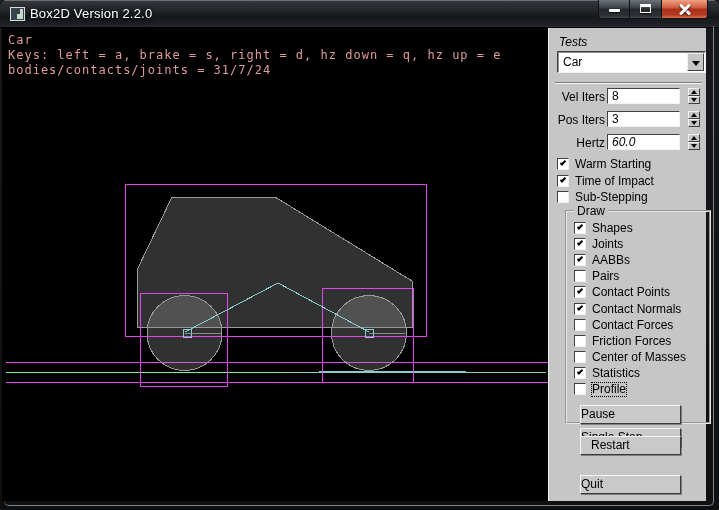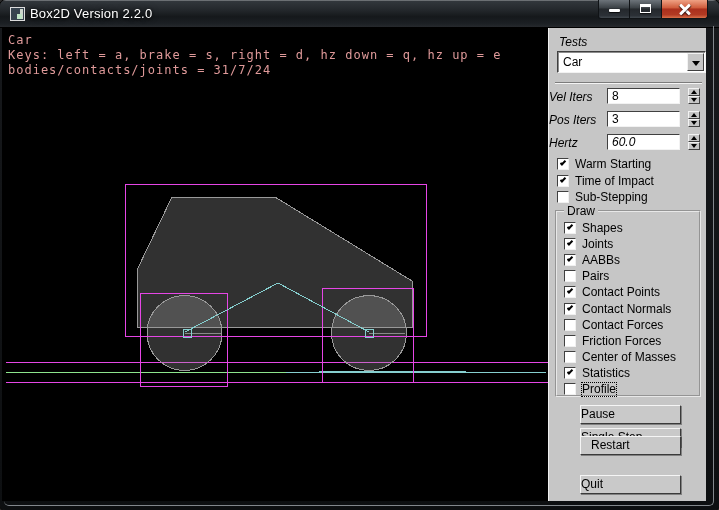--- a/index.html
+++ b/index.html
@@ -57,42 +57,42 @@
   .combo{position:absolute;left:8px;top:23px;width:149px;height:22px;background:#fff;
     border:1px solid;border-color:#404040 #f2f2f2 #f2f2f2 #404040;box-shadow:inset 1px 1px 0 #8c8c8c;}
   .combo-value{position:absolute;left:5px;top:3px;font-size:12px;}
   .combo-btn{position:absolute;right:1px;top:1px;bottom:1px;width:17px;background:#c6c6c6;
     border:1px solid;border-color:#f2f2f2 #404040 #404040 #f2f2f2;}
   .arr-down{position:absolute;left:4px;top:7px;width:0;height:0;
     border-left:4px solid transparent;border-right:4px solid transparent;border-top:5px solid #000;}
   .separator{position:absolute;left:6px;top:54px;width:147px;height:0;
     border-top:1px solid #7c7c7c;border-bottom:1px solid #f4f4f4;}
 
-  .step-label{position:absolute;left:0;width:56px;font-style:italic;}
+  .step-label{position:absolute;left:0;width:56px;text-align:right;}
   .field{position:absolute;left:58px;width:73px;height:16px;background:#fff;
     border:1px solid;border-color:#404040 #f2f2f2 #f2f2f2 #404040;
     font-size:12px;line-height:14px;padding-left:4px;}
   .spinner{position:absolute;left:139px;width:12px;height:16px;}
   .spin-btn{position:absolute;left:0;width:12px;height:8px;background:#c6c6c6;
     border:1px solid;border-color:#f2f2f2 #404040 #404040 #f2f2f2;}
   .spin-btn.up{top:0;} .spin-btn.dn{top:8px;}
   .spin-btn .t-up{position:absolute;left:2px;top:1px;width:0;height:0;
     border-left:3px solid transparent;border-right:3px solid transparent;border-bottom:4px solid #000;}
   .spin-btn .t-dn{position:absolute;left:2px;top:1px;width:0;height:0;
     border-left:3px solid transparent;border-right:3px solid transparent;border-top:4px solid #000;}
 
   .chk-row{position:absolute;height:14px;left:8px;}
   .chk-box{position:absolute;left:0;top:0;width:12px;height:12px;background:#fff;
     border:1px solid;border-color:#404040 #f0f0f0 #f0f0f0 #404040;}
   .chk-mark{position:absolute;left:2px;top:2px;width:6px;height:3px;
     border-left:2px solid #000;border-bottom:2px solid #000;transform:rotate(-45deg);}
   .chk-label{position:absolute;left:18px;top:0;line-height:13px;white-space:nowrap;}
   .chk-row.focused .chk-label{outline:1px dotted #000;}
 
-  .group{position:absolute;left:6px;top:182px;width:146px;height:187px;
+  .group{position:absolute;left:16px;top:182px;width:146px;height:214px;
     border:2px groove #e8e8e8;padding-left:42px;}
   .group-label{position:absolute;left:7px;top:-8px;background:#c6c6c6;padding:0 3px;}
 
   .pbtn{position:absolute;left:31px;width:101px;height:19px;background:#c9c9c9;
     border:1px solid;border-color:#f5f5f5 #3a3a3a #3a3a3a #f5f5f5;
     box-shadow:1px 1px 0 rgba(0,0,0,.35);
     font-size:12px;text-align:left;line-height:17px;cursor:default;}
 </style>
 </head>
 <body>

